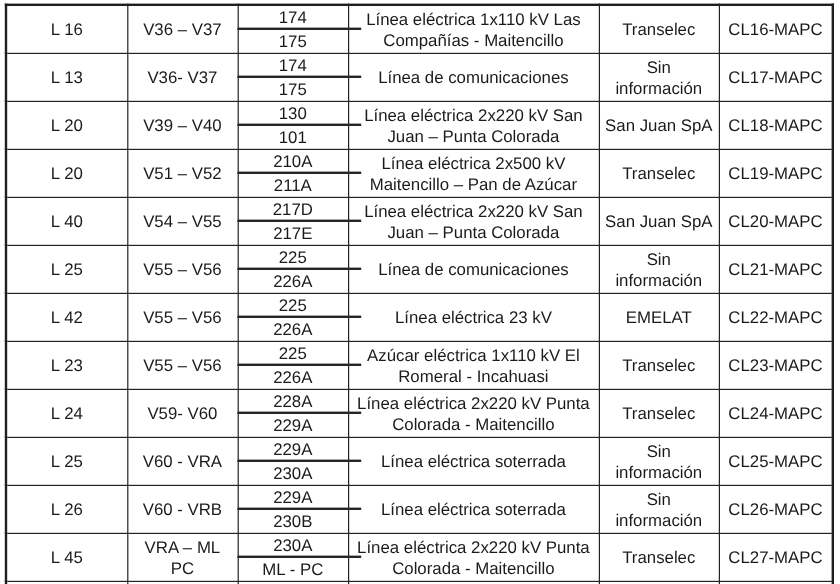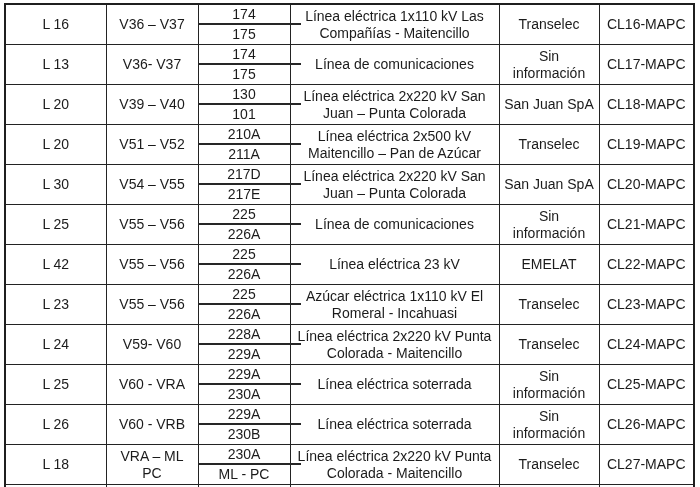--- a/index.html
+++ b/index.html
@@ -180,21 +180,21 @@
     </td>
   </tr>
   <tr>
     <td class="c3 c3bot">
       <span>211A</span>
     </td>
   </tr>
 
   <tr>
     <td class="c1" rowspan="2">
-      <span>L 30</span>
+      <span>L 40</span>
     </td>
     <td class="c2" rowspan="2">
       <span>V54 – V55</span>
     </td>
     <td class="c3 c3top">
       <span>217D</span>
       <i class="subdivider"></i>
     </td>
     <td class="c4" rowspan="2">
       <span>Línea eléctrica 2x220 kV San
@@ -375,21 +375,21 @@
     </td>
   </tr>
   <tr>
     <td class="c3 c3bot">
       <span>230B</span>
     </td>
   </tr>
 
   <tr>
     <td class="c1" rowspan="2">
-      <span>L 18</span>
+      <span>L 45</span>
     </td>
     <td class="c2" rowspan="2">
       <span>VRA – ML
 PC</span>
     </td>
     <td class="c3 c3top">
       <span>230A</span>
       <i class="subdivider"></i>
     </td>
     <td class="c4" rowspan="2">

